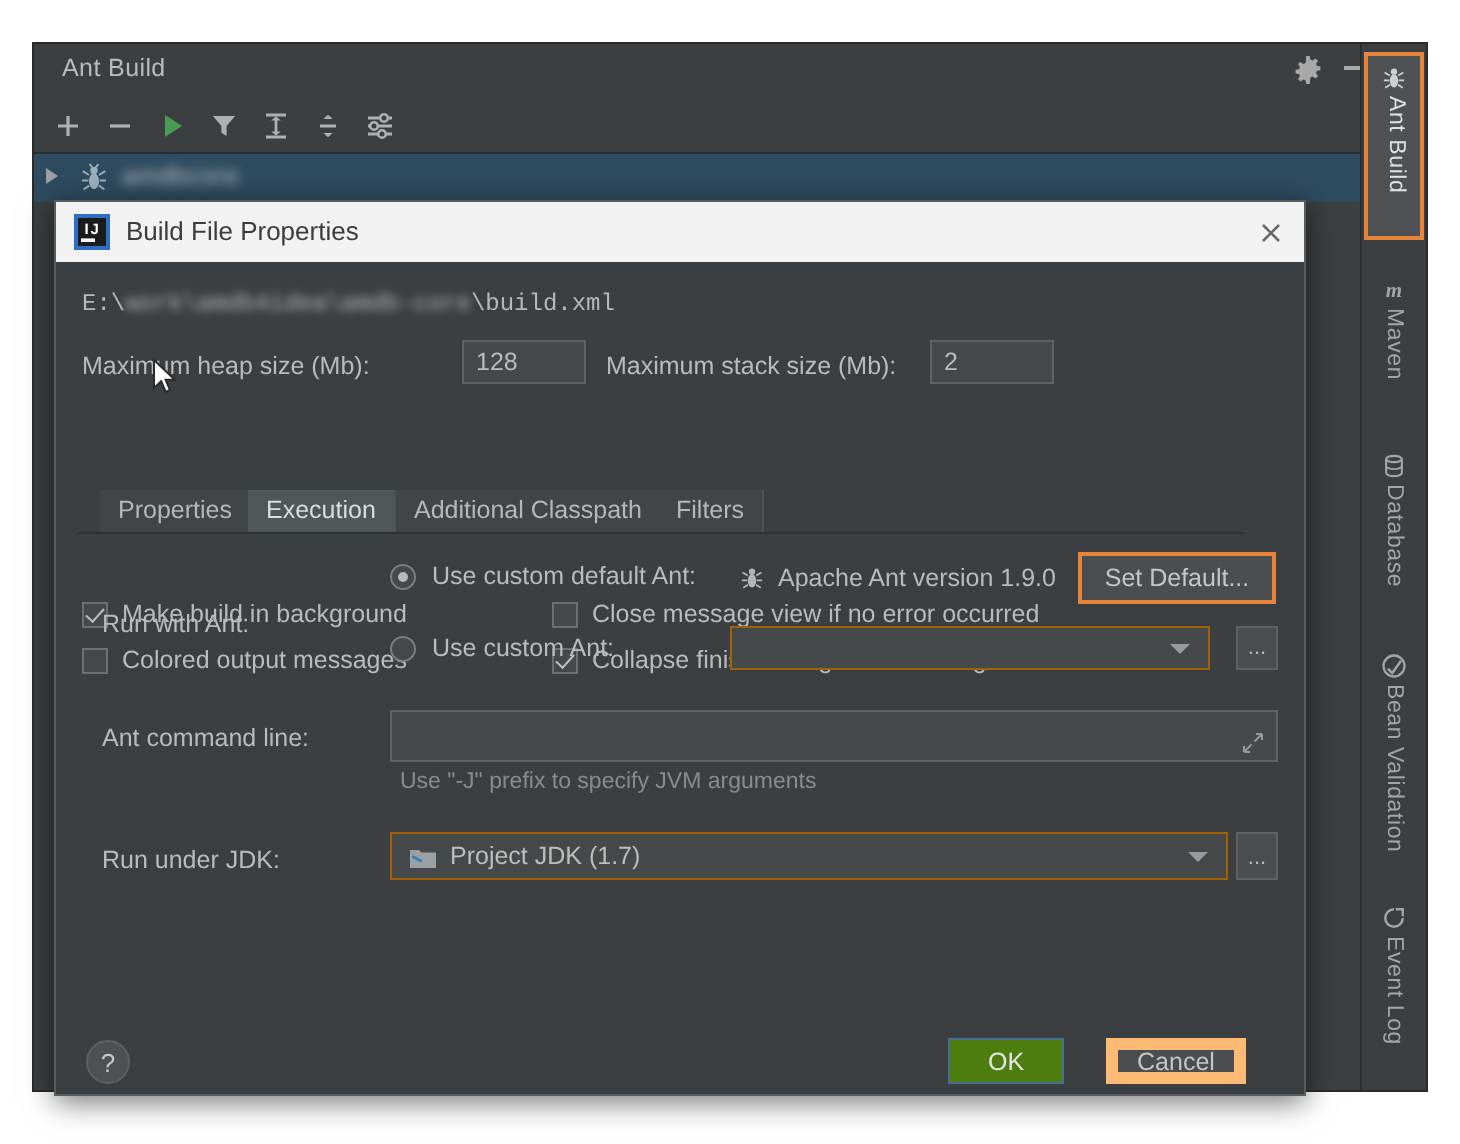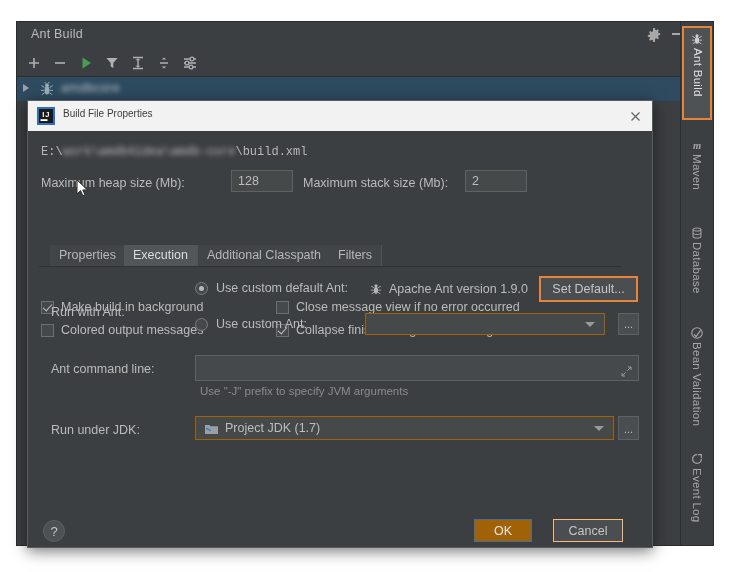--- a/index.html
+++ b/index.html
@@ -27,21 +27,21 @@
   .stripe{position:absolute;right:0;top:0;width:32px;height:100%;background:#3c3f41;border-left:1px solid #2b2d2e;}
   .stripe-tab{position:absolute;left:2px;width:28px;color:#a5a5a5;font-size:11.5px;box-sizing:border-box;}
   .stripe-tab .vtxt{writing-mode:vertical-rl;text-orientation:mixed;display:block;margin:0 auto;letter-spacing:.3px;line-height:28px;}
   .stripe-tab .vico{display:block;width:14px;height:14px;margin:4px auto 2px auto;}
   .stripe-tab.sel{background:#4e5254;border:2px solid #e8833a;left:1px;width:30px;}
 
   
   .dlg{position:absolute;left:27px;top:100px;width:626px;height:448px;background:#3c3f41;border:1px solid #5a5d5e;box-sizing:border-box;box-shadow:0 3px 14px rgba(0,0,0,.55);}
   .dlg-title{position:absolute;left:0;top:0;right:0;height:30px;background:#f2f2f2;border-bottom:1px solid #c9c9c9;}
   .dlg-ij{position:absolute;left:9px;top:6px;width:18px;height:18px;}
-  .dlg-title-txt{position:absolute;left:35px;top:7px;font-size:10px;color:#3c3c3c;}
+  .dlg-title-txt{position:absolute;left:35px;top:7px;font-size:13px;color:#3c3c3c;}
   .dlg-close{position:absolute;right:8px;top:7px;width:17px;height:17px;}
   .dlg-body{position:absolute;left:0;top:30px;right:0;bottom:0;background:#3c3f41;}
 
   .path{position:absolute;left:13px;top:14px;font-size:12px;color:#b8b8b8;white-space:nowrap;font-family:Liberation Mono, monospace;}
   .path .blur{filter:blur(2.4px);color:#b8b8b8;}
 
   .lbl{font-size:12.5px;color:#bbbbbb;}
 
   .field{background:#45494a;border:1px solid #5e6264;box-sizing:border-box;color:#bcbcbc;font-size:12.5px;font-family:"Liberation Sans",sans-serif;outline:none;padding:0 6px;}
   .field:disabled{color:#8c8c8c;}
@@ -53,32 +53,32 @@
   
   .tabstrip{position:absolute;left:38px;top:244px;width:583px;height:21px;border-bottom:1px solid #2f3132;}
   .tab{position:absolute;top:0;height:21px;line-height:21px;padding:0 9px;font-size:12.5px;color:#b7b7b7;box-sizing:border-box;border-right:1px solid #4f5355;background:#414547;}
   .tab.sel{background:#515658;color:#dcdcdc;}
 
   .panel{position:absolute;left:38px;top:265px;width:583px;height:215px;}
 
   .radio{width:13px;height:13px;border-radius:50%;border:1px solid #7a7e80;background:#45494a;box-sizing:border-box;position:relative;flex:0 0 auto;}
   .radio.on::after{content:"";position:absolute;left:3px;top:3px;width:5px;height:5px;border-radius:50%;background:#b9b9b9;}
 
-  .btn{background:#4a4e50;border:1px solid #fdba74;color:#c6c6c6;font-size:12.5px;font-family:"Liberation Sans",sans-serif;box-sizing:border-box;cursor:default;}
+  .btn{background:#4a4e50;border:6px solid #fdba74;color:#c6c6c6;font-size:12.5px;font-family:"Liberation Sans",sans-serif;box-sizing:border-box;cursor:default;}
   .btn-focus{border:2px solid #e8833a;background:#4a4e50;}
 
   .combo{background:#45494a;border:1px solid #a16207;box-sizing:border-box;position:relative;}
   .combo .caret{position:absolute;right:9px;top:50%;margin-top:-2px;width:0;height:0;border-left:5px solid transparent;border-right:5px solid transparent;border-top:5px solid #9a9a9a;}
   .combo .ctext{position:absolute;left:9px;top:50%;transform:translateY(-50%);font-size:12.5px;color:#bdbdbd;white-space:nowrap;}
   .ellipsis-btn{background:#4a4e50;border:1px solid #5e6264;color:#bdbdbd;font-size:11px;line-height:1;display:flex;align-items:flex-end;justify-content:center;padding-bottom:4px;box-sizing:border-box;}
 
   .hint{position:absolute;font-size:11.5px;color:#8b8b8b;}
 
   .helpbtn{position:absolute;left:42px;top:519px;width:22px;height:22px;border-radius:50%;background:#4d5153;border:1px solid #5d6163;color:#c6c6c6;font-size:13px;display:flex;align-items:center;justify-content:center;box-sizing:border-box;}
-  .okbtn{position:absolute;left:473px;top:518px;width:58px;height:23px;background:#a16207;border:1px solid #4a6e92;color:#e6e6e6;font-size:12.5px;display:flex;align-items:center;justify-content:center;box-sizing:border-box;}
+  .okbtn{position:absolute;left:473px;top:518px;width:58px;height:23px;background:#4d7c0f;border:1px solid #4a6e92;color:#e6e6e6;font-size:12.5px;display:flex;align-items:center;justify-content:center;box-sizing:border-box;}
   .cancelbtn{position:absolute;left:552px;top:518px;width:70px;height:23px;display:flex;align-items:center;justify-content:center;}
 
   .cursor{position:absolute;left:76px;top:179px;width:13px;height:19px;pointer-events:none;}
 </style>
 </head>
 <body>
 
 <div id="root">
 
   <div class="toolwin">

